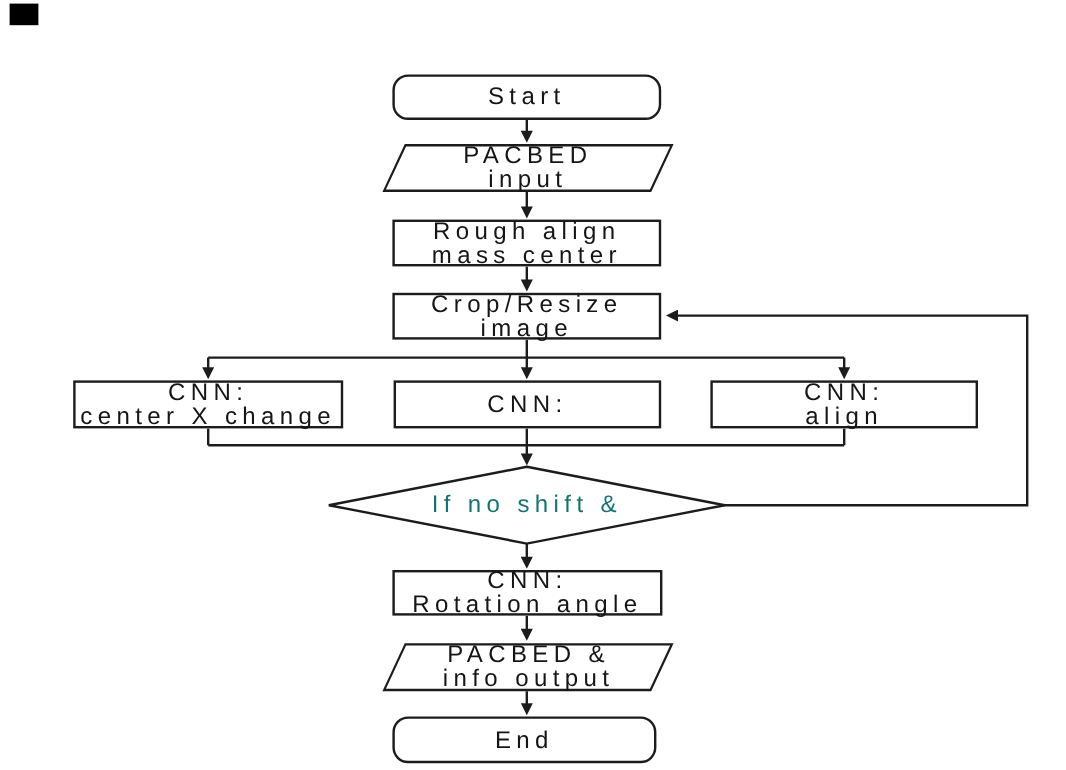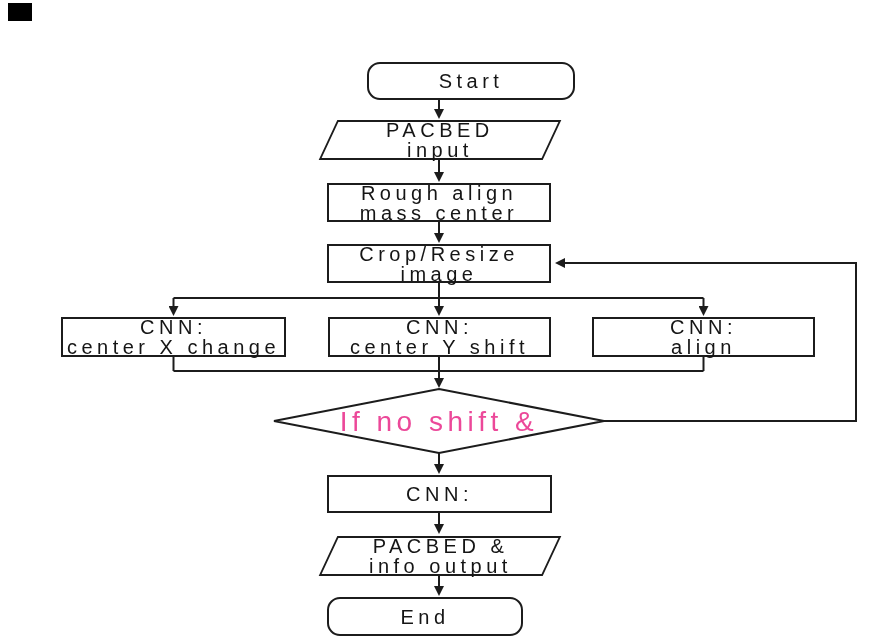--- a/index.html
+++ b/index.html
@@ -48,40 +48,40 @@
   .para .inner { transform: skewX(25deg); }
   .decision-label {
     position: absolute;
     border: none;
     background: transparent;
     display: flex;
     flex-direction: row;
     align-items: center;
     justify-content: center;
     text-align: center;
-    color: #ec4899;
-    font-size: 28px;
+    color: #0f766e;
+    font-size: 20px;
     line-height: 21px;
     letter-spacing: 4.5px;
     white-space: nowrap;
   }
   .line { display: block; }
 
   
-  .n-start   { left: 327px; top:  62px; width: 208px; height: 38px; margin-left: 40px; }
+  .n-start   { left: 327px; top:  62px; width: 224px; height: 38px; }
   .n-input   { left: 328px; top: 120px; width: 224px; height: 40px; }
   .n-rough   { left: 327px; top: 183px; width: 224px; height: 39px; }
   .n-crop    { left: 327px; top: 244px; width: 224px; height: 39px; }
   .n-cnnx    { left:  61px; top: 317px; width: 225px; height: 40px; }
   .n-cnny    { left: 328px; top: 317px; width: 223px; height: 40px; }
   .n-cnns    { left: 592px; top: 317px; width: 223px; height: 40px; }
   .n-dec     { left: 329px; top: 400px; width: 220px; height: 42px; }
   .n-rot     { left: 327px; top: 475px; width: 225px; height: 38px; }
   .n-output  { left: 328px; top: 536px; width: 224px; height: 40px; }
-  .n-end     { left: 327px; top: 597px; width: 196px; height: 39px; }
+  .n-end     { left: 327px; top: 597px; width: 220px; height: 39px; }
 </style>
 </head>
 <body>
 
 <div class="canvas">
 
   <div class="corner-mark"></div>
 
   <svg class="connectors" width="888" height="642" viewBox="0 0 888 642">
     <defs>
@@ -130,34 +130,34 @@
     <span class="line">mass center</span>
   </div>
 
   <div class="node n-cnnx">
     <span class="line">CNN:</span>
     <span class="line">center X change</span>
   </div>
 
   <div class="node n-cnny">
     <span class="line">CNN:</span>
-    <span class="line">center Y shift</span>
   </div>
 
   <div class="node n-cnns">
     <span class="line">CNN:</span>
     <span class="line">align</span>
   </div>
 
   <div class="decision-label n-dec">
     <span class="line">If no shift &amp;</span>
   </div>
 
   <div class="node n-rot">
     <span class="line">CNN:</span>
+    <span class="line">Rotation angle</span>
   </div>
 
   <div class="node para n-output">
     <div class="inner">
       <span class="line">PACBED &amp;</span>
       <span class="line">info output</span>
     </div>
   </div>
 
   <div class="node terminator n-end">

